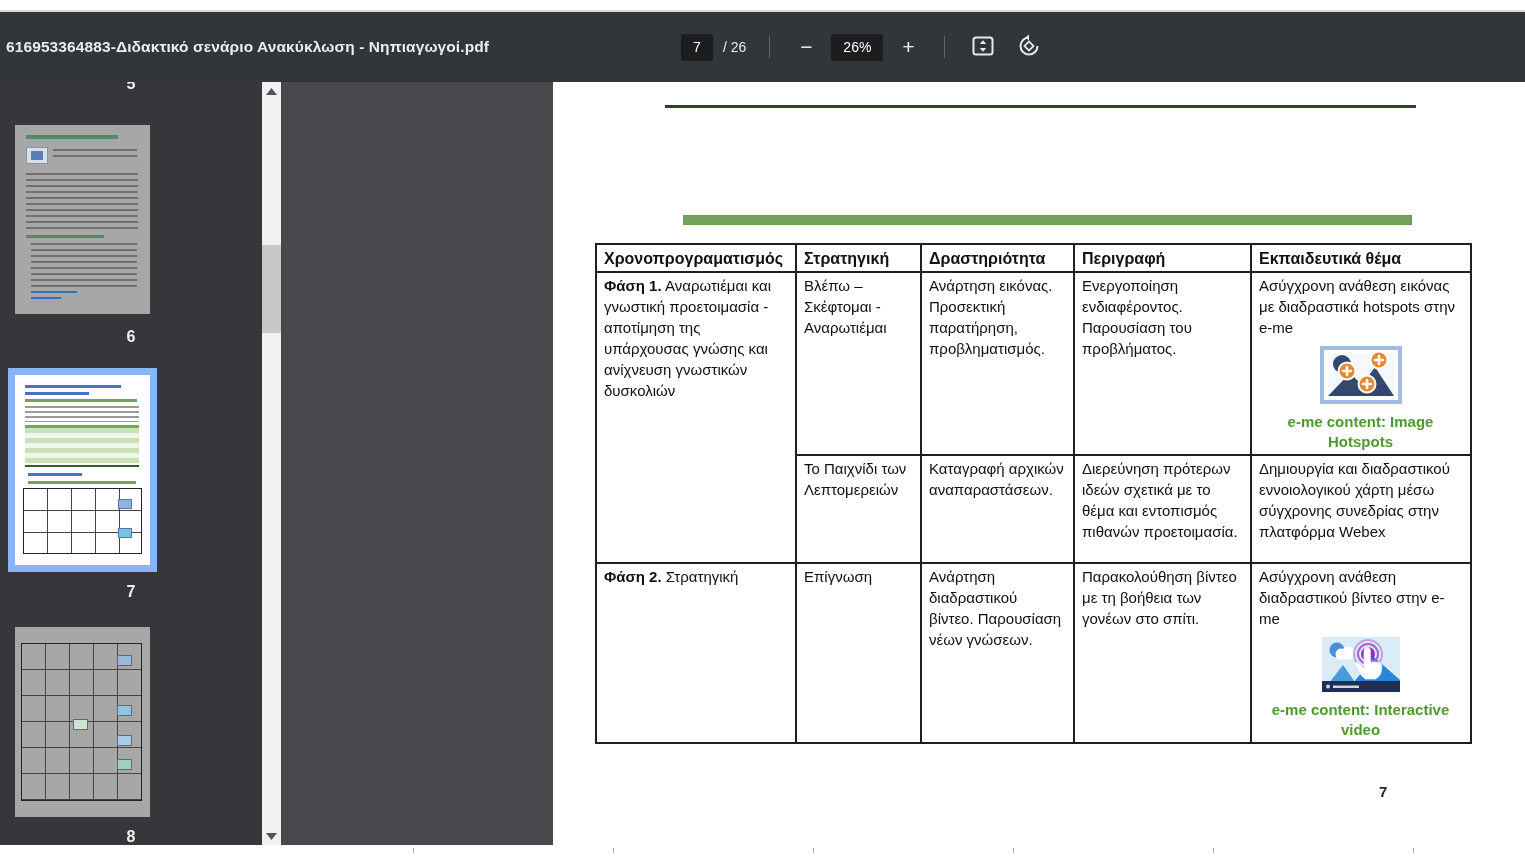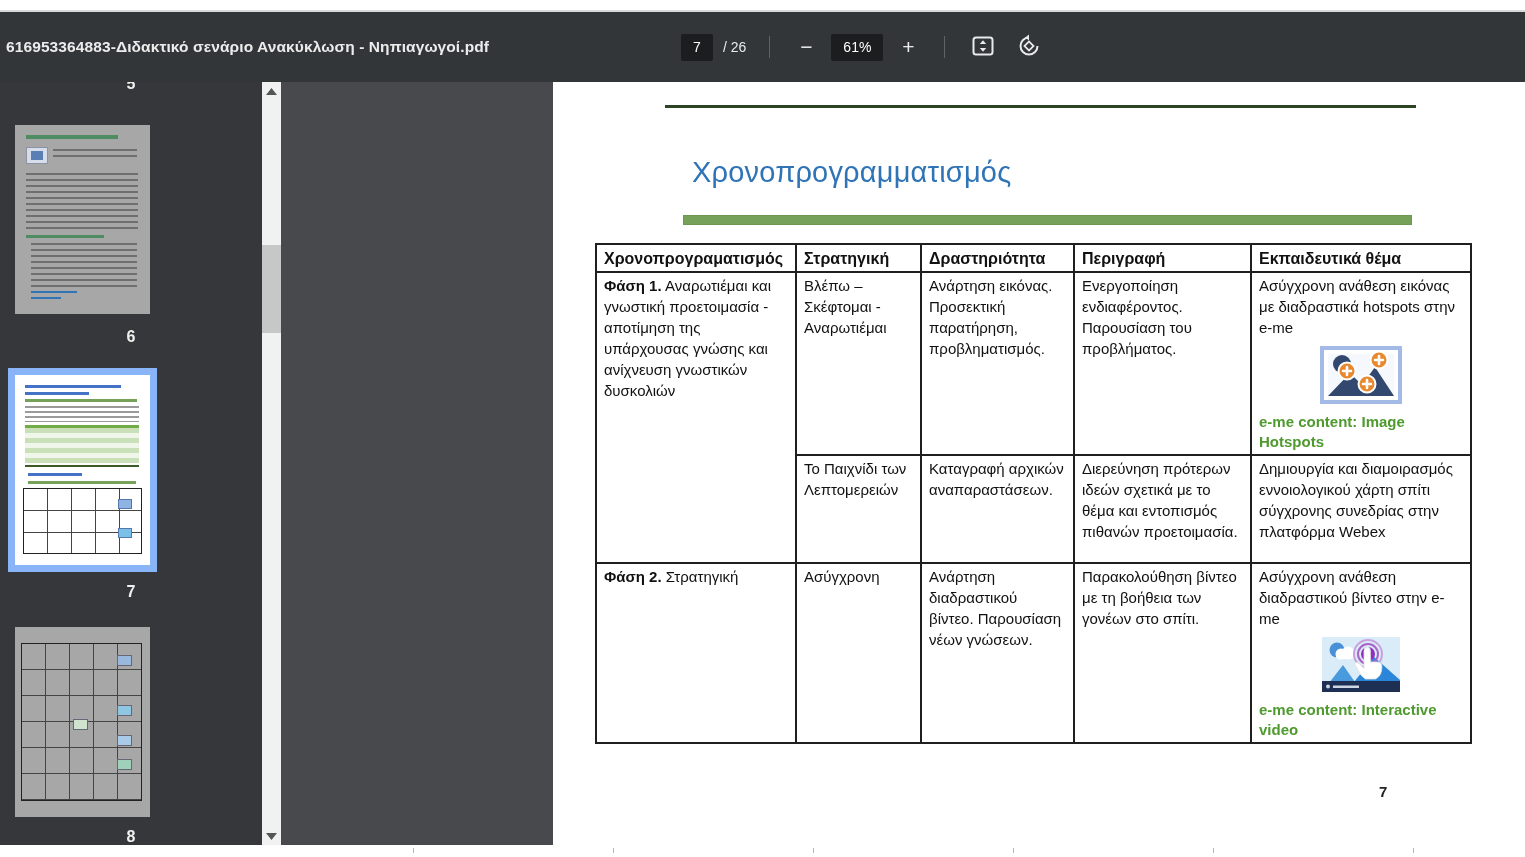--- a/index.html
+++ b/index.html
@@ -103,21 +103,21 @@
   .green-bar { position:absolute; left:130px; top:133px; width:729px; height:10px;
                background:#75A159; border:1px solid #6c9750; }
 
   .sched-table { position:absolute; left:42px; top:161px; width:875px; border-collapse:collapse;
                  table-layout:fixed; font-size:15px; color:#111; }
   .sched-table td, .sched-table th { border:2px solid #1f1f1f; vertical-align:top; text-align:left;
                  padding:2px 8px 2px 7px; line-height:21px; overflow:hidden; }
   .sched-table th { font-size:16px; font-weight:700; padding-top:3px; height:28px;margin-left:16px; }
   .b { font-weight:700; }
   .media-center { text-align:center; margin-top:8px; }
-  .caption { font-weight:700; color:#4E9A2E; text-align:left; line-height:20px; margin-top:3px; }
+  .caption { font-weight:700; color:#4E9A2E; text-align:center; line-height:20px; margin-top:3px; }
 
   .footer-num { position:absolute; left:826px; top:701px; font-size:15px; font-weight:600; color:#222; }
 
   
   .bottom-strip { position:absolute; left:0; top:845px; width:1525px; height:12px; background:#fff; }
   .tick { position:absolute; top:3px; width:1px; height:5px; background:#b5b5b5; }
 </style>
 </head>
 <body>
 
@@ -125,21 +125,21 @@
 
   <div class="top-strip"></div>
 
   <div class="toolbar">
     <div class="filename">616953364883-Διδακτικό σενάριο Ανακύκλωση - Νηπιαγωγοί.pdf</div>
     <div class="controls">
       <div class="page-box">7</div>
       <div class="page-total">/ 26</div>
       <div class="tb-sep"></div>
       <button class="tb-btn zoom-btn">−</button>
-      <div class="zoom-box">61%</div>
+      <div class="zoom-box">26%</div>
       <button class="tb-btn zoom-btn">+</button>
       <div class="tb-sep"></div>
       <button class="tb-btn icon-btn">
         <span>
           <svg width="26" height="24" viewBox="0 0 26 24">
             <rect x="3.5" y="3.5" width="19" height="17" rx="2.5" fill="none" stroke="#e8eaed" stroke-width="2"></rect>
             <polygon points="13,6.2 9.8,10 16.2,10" fill="#e8eaed"></polygon>
             <polygon points="13,17.8 9.8,14 16.2,14" fill="#e8eaed"></polygon>
           </svg>
         </span>
@@ -222,21 +222,20 @@
           </span>
         </div>
       </div>
     </div>
 
     <div class="main-view">
       <div class="pdf-page">
 
         <div class="prior-rule"></div>
 
-        <h1 class="doc-heading">Χρονοπρογραμματισμός</h1>
         <div class="green-bar"></div>
 
         <table class="sched-table">
           <colgroup>
             <col style="width:200px">
               <col style="width:125px">
               <col style="width:153px">
             <col style="width:177px">
               <col style="width:220px">
           </colgroup>
@@ -276,27 +275,27 @@
                   </g>
                 </svg>
               </div>
               <div class="caption">e-me content: Image Hotspots</div>
             </td>
           </tr>
           <tr style="height:108px;">
             <td>Το Παιχνίδι των Λεπτομερειών</td>
             <td>Καταγραφή αρχικών αναπαραστάσεων.</td>
             <td>Διερεύνηση πρότερων ιδεών σχετικά με το θέμα και εντοπισμός πιθανών προετοιμασία.</td>
-            <td>Δημιουργία και διαμοιρασμός εννοιολογικού χάρτη σπίτι σύγχρονης συνεδρίας στην πλατφόρμα Webex</td>
+            <td>Δημιουργία και διαδραστικού εννοιολογικού χάρτη μέσω σύγχρονης συνεδρίας στην πλατφόρμα Webex</td>
           </tr>
           <tr style="height:167px;">
             <td>
               <span class="b">Φάση 2.</span><span> Στρατηγική</span>
             </td>
-            <td>Ασύγχρονη</td>
+            <td>Επίγνωση</td>
             <td>Ανάρτηση διαδραστικού βίντεο. Παρουσίαση νέων γνώσεων.</td>
             <td>Παρακολούθηση βίντεο με τη βοήθεια των γονέων στο σπίτι.</td>
             <td>
               <span>Ασύγχρονη ανάθεση διαδραστικού βίντεο στην e-me</span>
               <div class="media-center">
                 <svg width="78" height="55" viewBox="0 0 78 55">
                   <rect width="78" height="55" fill="#d9ecf8"></rect>
                   <path d="M0 55 L21 28 L40 55 Z" fill="#4a9ade"></path>
                   <path d="M24 55 L52 20 L78 43 L78 55 Z" fill="#2b85d8"></path>
                   <circle cx="15" cy="13" r="7.5" fill="#4a90d9"></circle>

